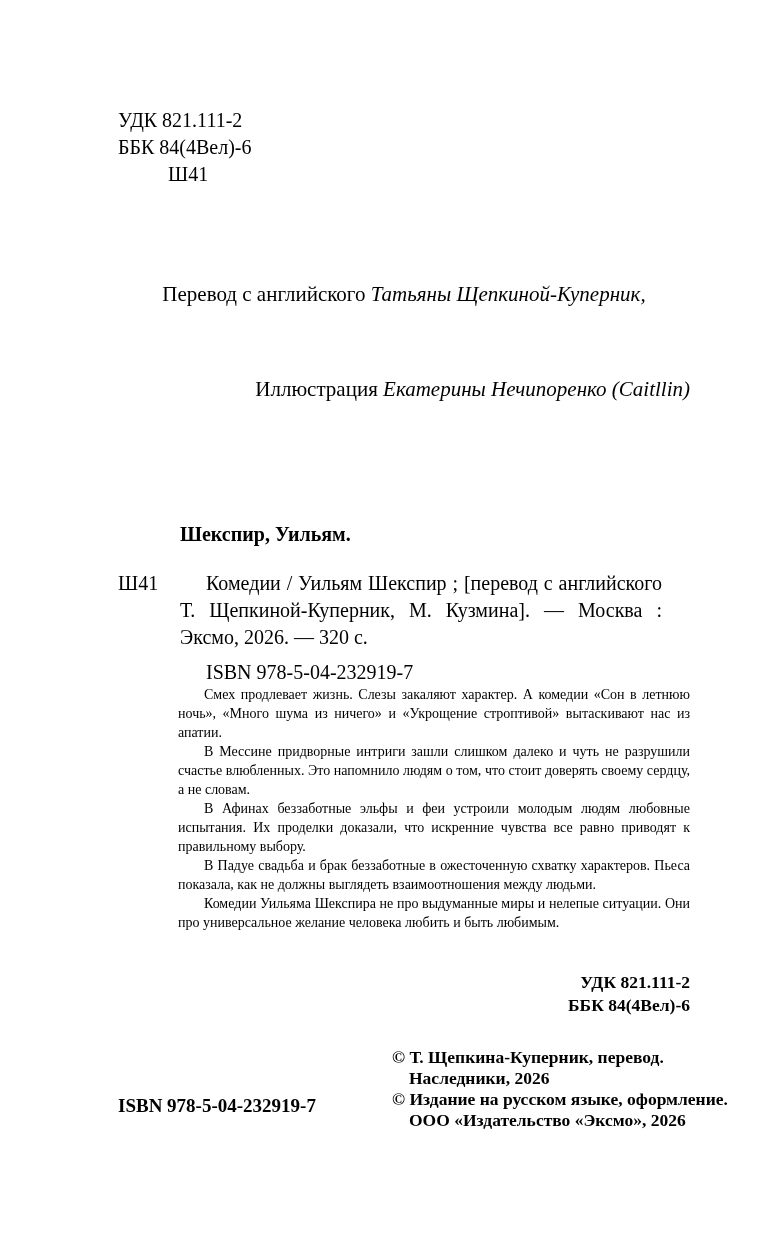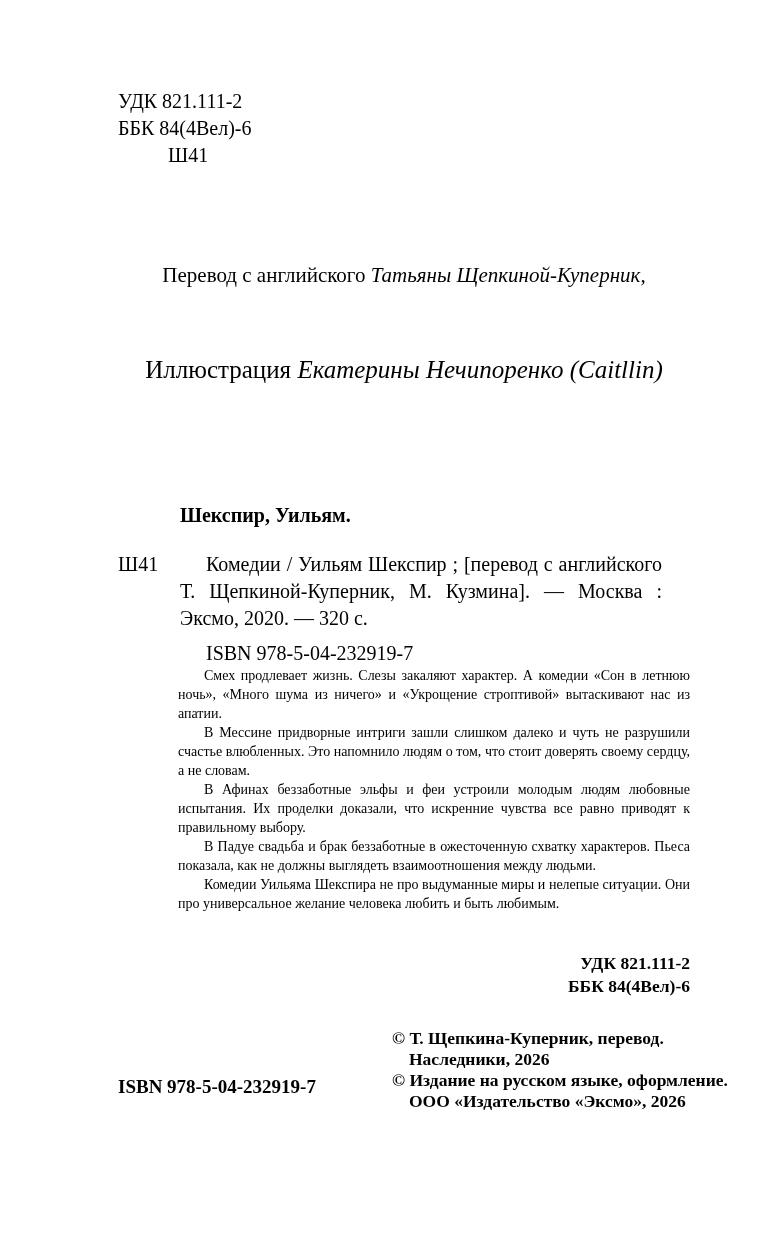--- a/index.html
+++ b/index.html
@@ -3,30 +3,30 @@
 <meta charset="utf-8">
 <style>
   * { margin:0; padding:0; box-sizing:border-box; }
   html, body { background:#ffffff; }
   body {
     width:768px; height:1240px; position:relative;
     font-family:"Liberation Serif", serif;
     color:#000;
     overflow:hidden;
   }
-  .abs { position:absolute; }
+  .abs { position:absolute;margin-top:19px; }
 
   
   .top-codes { left:118px; top:88px; font-size:20px; line-height:27px; }
   .top-codes .code-indent { padding-left:50px; }
 
   
   .center-col { left:118px; width:572px; text-align:center; }
   .trans-block { top:260px; font-size:21px; line-height:31px; }
-  .illus-block { top:356px; font-size:25px; line-height:28px; }
+  .illus-block { top:356px; font-size:21px; line-height:28px;text-align:right; }
   .italic { font-style:italic; }
 
   
   .catalog-head { left:180px; top:502px; font-size:20px; font-weight:bold; line-height:27px; }
   .catalog-code { left:118px; top:551px; font-size:20px; line-height:27px; }
   .catalog-body {
     left:180px; top:551px; width:482px;
     font-size:20px; line-height:27px;
     text-align:justify; text-indent:26px;
   }
@@ -71,21 +71,21 @@
   <div class="abs center-col trans-block">
     <div><span>Перевод с английского </span><span class="italic">Татьяны Щепкиной-Куперник,</span></div>
   </div>
 
   <div class="abs center-col illus-block">
     <span>Иллюстрация </span><span class="italic">Екатерины Нечипоренко (Caitllin)</span>
   </div>
 
   <div class="abs catalog-head">Шекспир, Уильям.</div>
   <div class="abs catalog-code">Ш41</div>
-  <div class="abs catalog-body">Комедии / Уильям Шекспир ; [перевод с английского Т. Щепкиной-Куперник, М. Кузмина]. — Москва : Эксмо, 2020. — 320 с.</div>
+  <div class="abs catalog-body">Комедии / Уильям Шекспир ; [перевод с английского Т. Щепкиной-Куперник, М. Кузмина]. — Москва : Эксмо, 2026. — 320 с.</div>
   <div class="abs catalog-isbn">ISBN 978-5-04-232919-7</div>
 
   <div class="abs annotation">
     <p>Смех продлевает жизнь. Слезы закаляют характер. А комедии «Сон в летнюю ночь», «Много шума из ничего» и «Укрощение строптивой» вытаскивают нас из апатии.</p>
     <p>В Мессине придворные интриги зашли слишком далеко и чуть не разрушили счастье влюбленных. Это напомнило людям о том, что стоит доверять своему сердцу, а не словам.</p>
     <p>В Афинах беззаботные эльфы и феи устроили молодым людям любовные испытания. Их проделки доказали, что искренние чувства все равно приводят к правильному выбору.</p>
     <p>В Падуе свадьба и брак беззаботные в ожесточенную схватку характеров. Пьеса показала, как не должны выглядеть взаимоотношения между людьми.</p>
     <p>Комедии Уильяма Шекспира не про выдуманные миры и нелепые ситуации. Они про универсальное желание человека любить и быть любимым.</p>
   </div>
 

